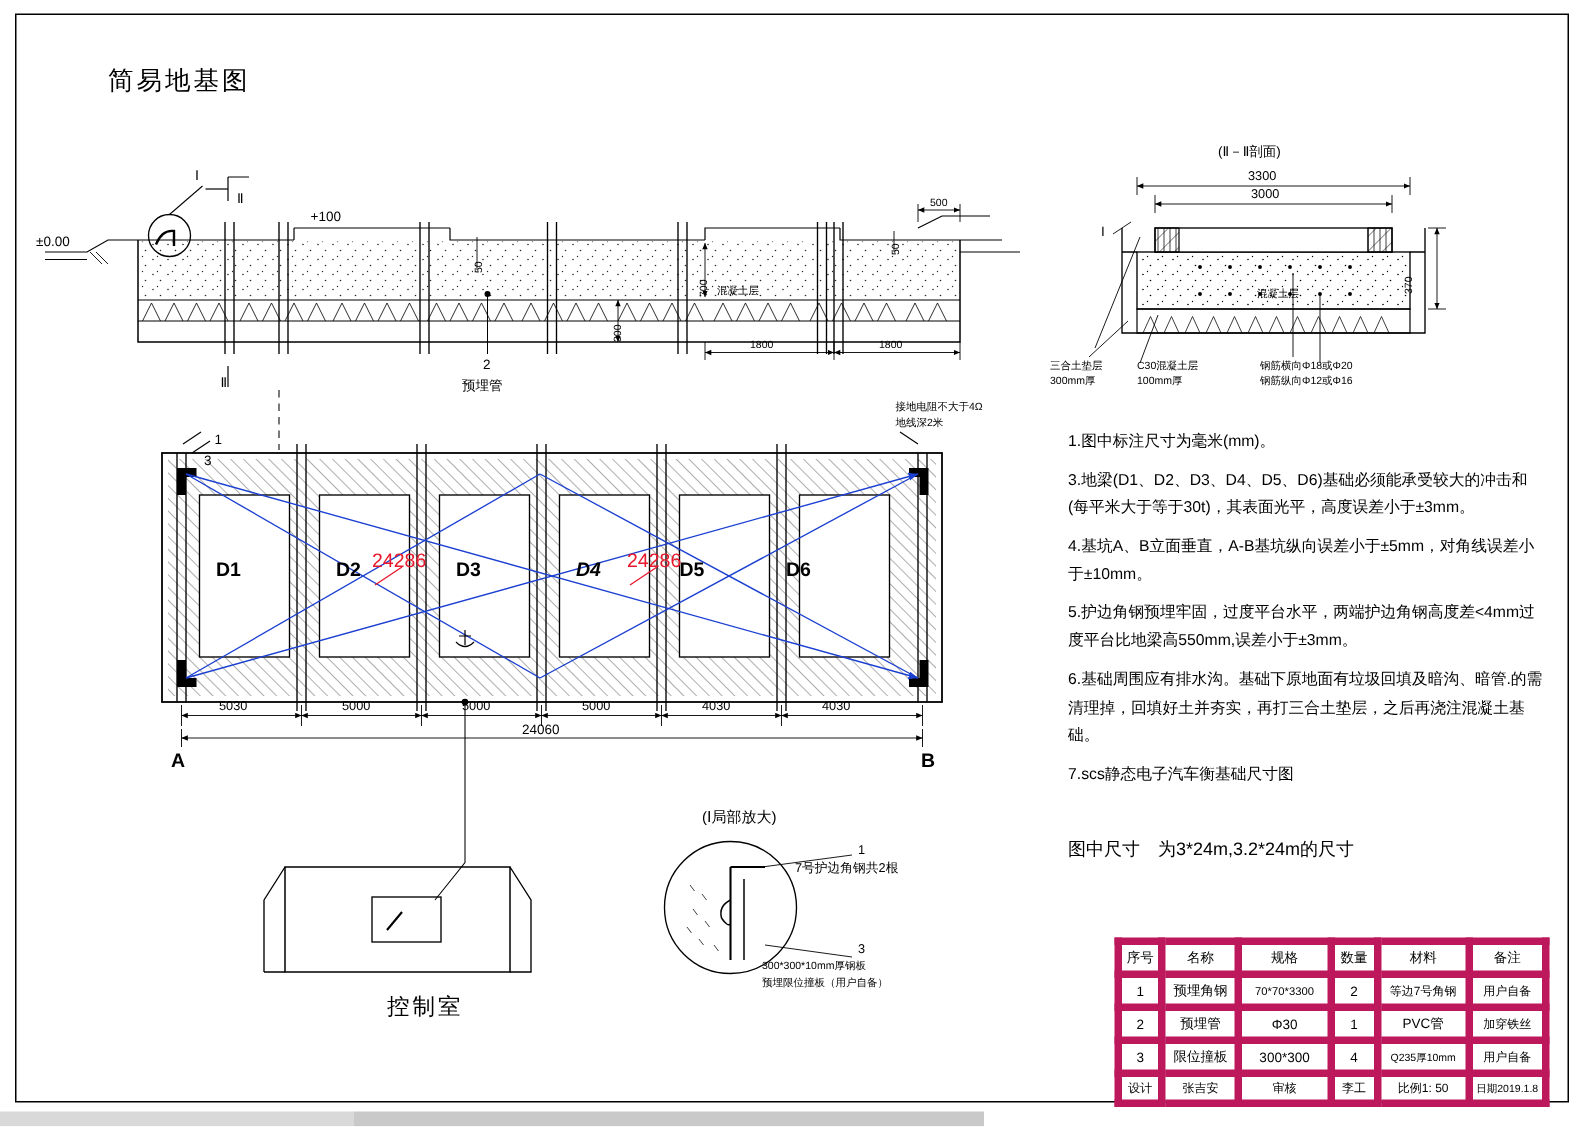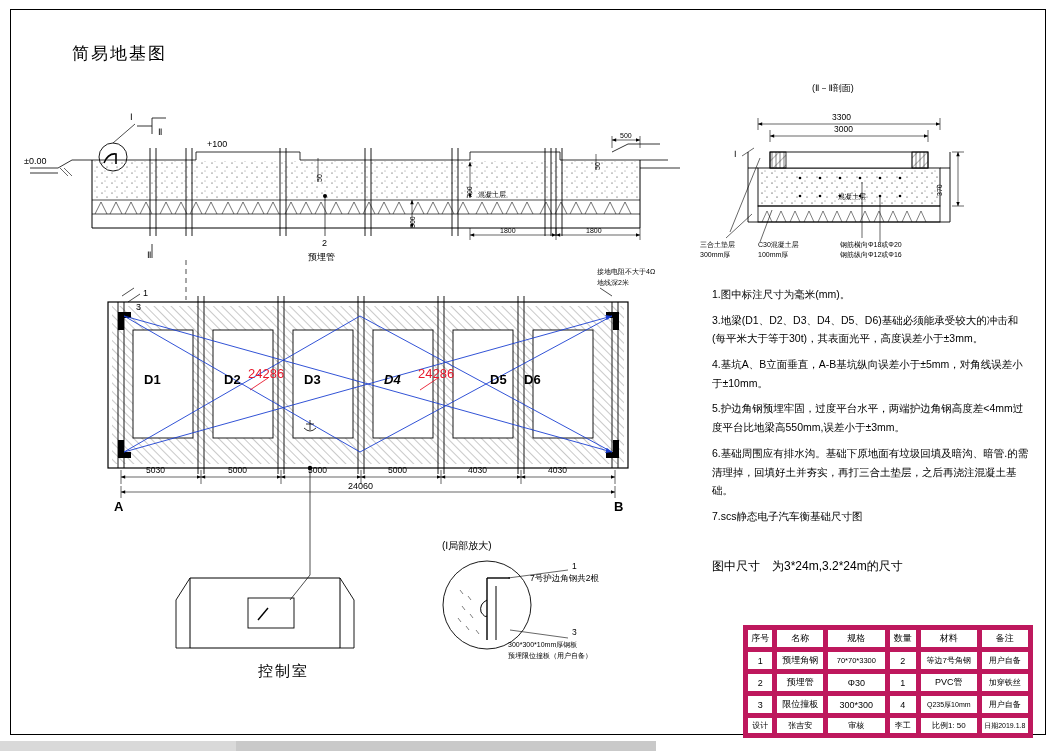--- a/index.html
+++ b/index.html
@@ -404,47 +404,47 @@
   <div class="lbl s7" style="left:597px; top:268px;">接地电阻不大于4Ω</div>
   <div class="lbl s7" style="left:597px; top:279px;">地线深2米</div>
 
   <div class="lbl s9" style="left:143px; top:289px;">1</div>
   <div class="lbl s9" style="left:136px; top:303px;">3</div>
 
   <div class="lbl bold s13" style="left:144px; top:373px;">D1</div>
   <div class="lbl bold s13" style="left:224px; top:373px;">D2</div>
   <div class="lbl bold s13" style="left:304px; top:373px;">D3</div>
   <div class="lbl bold s13" style="left:384px; top:373px;font-style:italic;">D4</div>
-  <div class="lbl bold s13" style="left:478px; top:373px;padding-left:12px;">D5</div>
+  <div class="lbl bold s13" style="left:441px; top:373px;padding-left:12px;">D5</div>
   <div class="lbl bold s13" style="left:524px; top:373px;">D6</div>
 
   <div class="lbl red s13" style="left:248px; top:367px;">24286</div>
   <div class="lbl red s13" style="left:418px; top:367px;">24286</div>
 
   <div class="lbl s8" style="left:146px; top:466px;">5030</div>
   <div class="lbl s8" style="left:228px; top:466px;">5000</div>
   <div class="lbl s8" style="left:308px; top:466px;">5000</div>
   <div class="lbl s8" style="left:388px; top:466px;">5000</div>
   <div class="lbl s8" style="left:468px; top:466px;">4030</div>
   <div class="lbl s8" style="left:548px; top:466px;">4030</div>
   <div class="lbl s9" style="left:348px; top:482px;">24060</div>
 
   <div class="lbl bold s13" style="left:114px; top:500px;">A</div>
   <div class="lbl bold s13" style="left:614px; top:500px;">B</div>
 
   <div class="ctrl-room">控制室</div>
 
-  <div class="lbl s10" style="left:442px; top:540px;">(Ⅰ局部放大)</div>
+  <div class="lbl s10" style="left:468px; top:540px;">(Ⅰ局部放大)</div>
   <div class="lbl s8" style="left:572px; top:562px;">1</div>
   <div class="lbl s8" style="left:530px; top:574px;">7号护边角钢共2根</div>
   <div class="lbl s8" style="left:572px; top:628px;">3</div>
   <div class="lbl s7" style="left:508px; top:641px;">300*300*10mm厚钢板</div>
   <div class="lbl s7" style="left:508px; top:652px;">预埋限位撞板（用户自备）</div>
 
-  <div class="lbl s9" style="left:812px; top:84px;">(Ⅱ－Ⅱ剖面)</div>
+  <div class="lbl s9" style="left:812px; top:97px;">(Ⅱ－Ⅱ剖面)</div>
   <div class="lbl s8" style="left:832px; top:113px;">3300</div>
   <div class="lbl s8" style="left:834px; top:125px;">3000</div>
   <div class="lbl s7 rot90" style="left:936px; top:196px;">370</div>
   <div class="lbl s8" style="left:734px; top:150px;">Ⅰ</div>
   <div class="lbl s7" style="left:838px; top:193px;">混凝土层</div>
   <div class="lbl s7" style="left:700px; top:241px;">三合土垫层</div>
   <div class="lbl s7" style="left:700px; top:251px;">300mm厚</div>
   <div class="lbl s7" style="left:758px; top:241px;">C30混凝土层</div>
   <div class="lbl s7" style="left:758px; top:251px;">100mm厚</div>
   <div class="lbl s7" style="left:840px; top:241px;">钢筋横向Φ18或Φ20</div>

